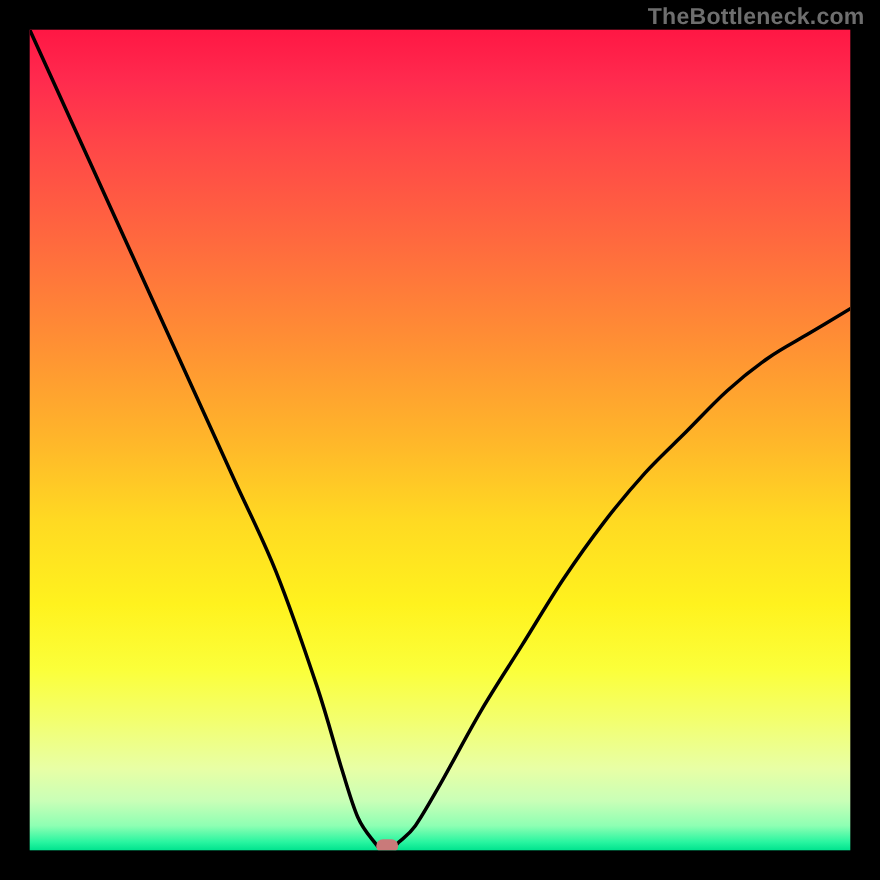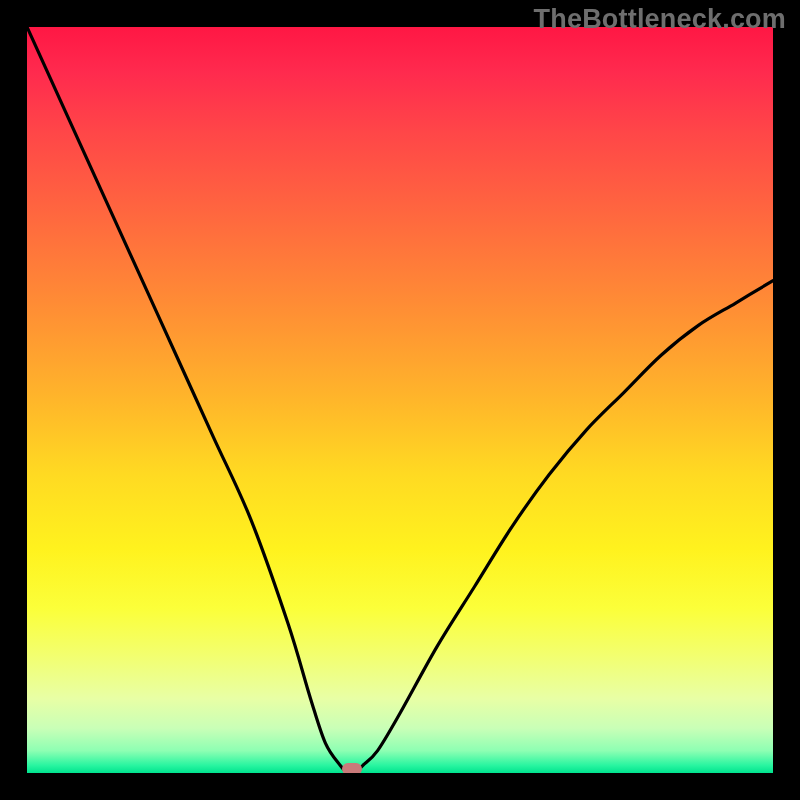--- a/index.html
+++ b/index.html
@@ -14,21 +14,21 @@
     position: relative;
     width: 800px;
     height: 800px;
     background: #000;
   }
   .watermark {
     position: absolute;
     top: 4px;
     right: 14px;
     color: #6e6e6e;
-    font-size: 27px;
+    font-size: 21px;
     font-weight: 600;
     letter-spacing: 0.2px;
     z-index: 10;
   }
   .plot {
     position: absolute;
     left: 27px;
     top: 27px;
     width: 746px;
     height: 746px;

